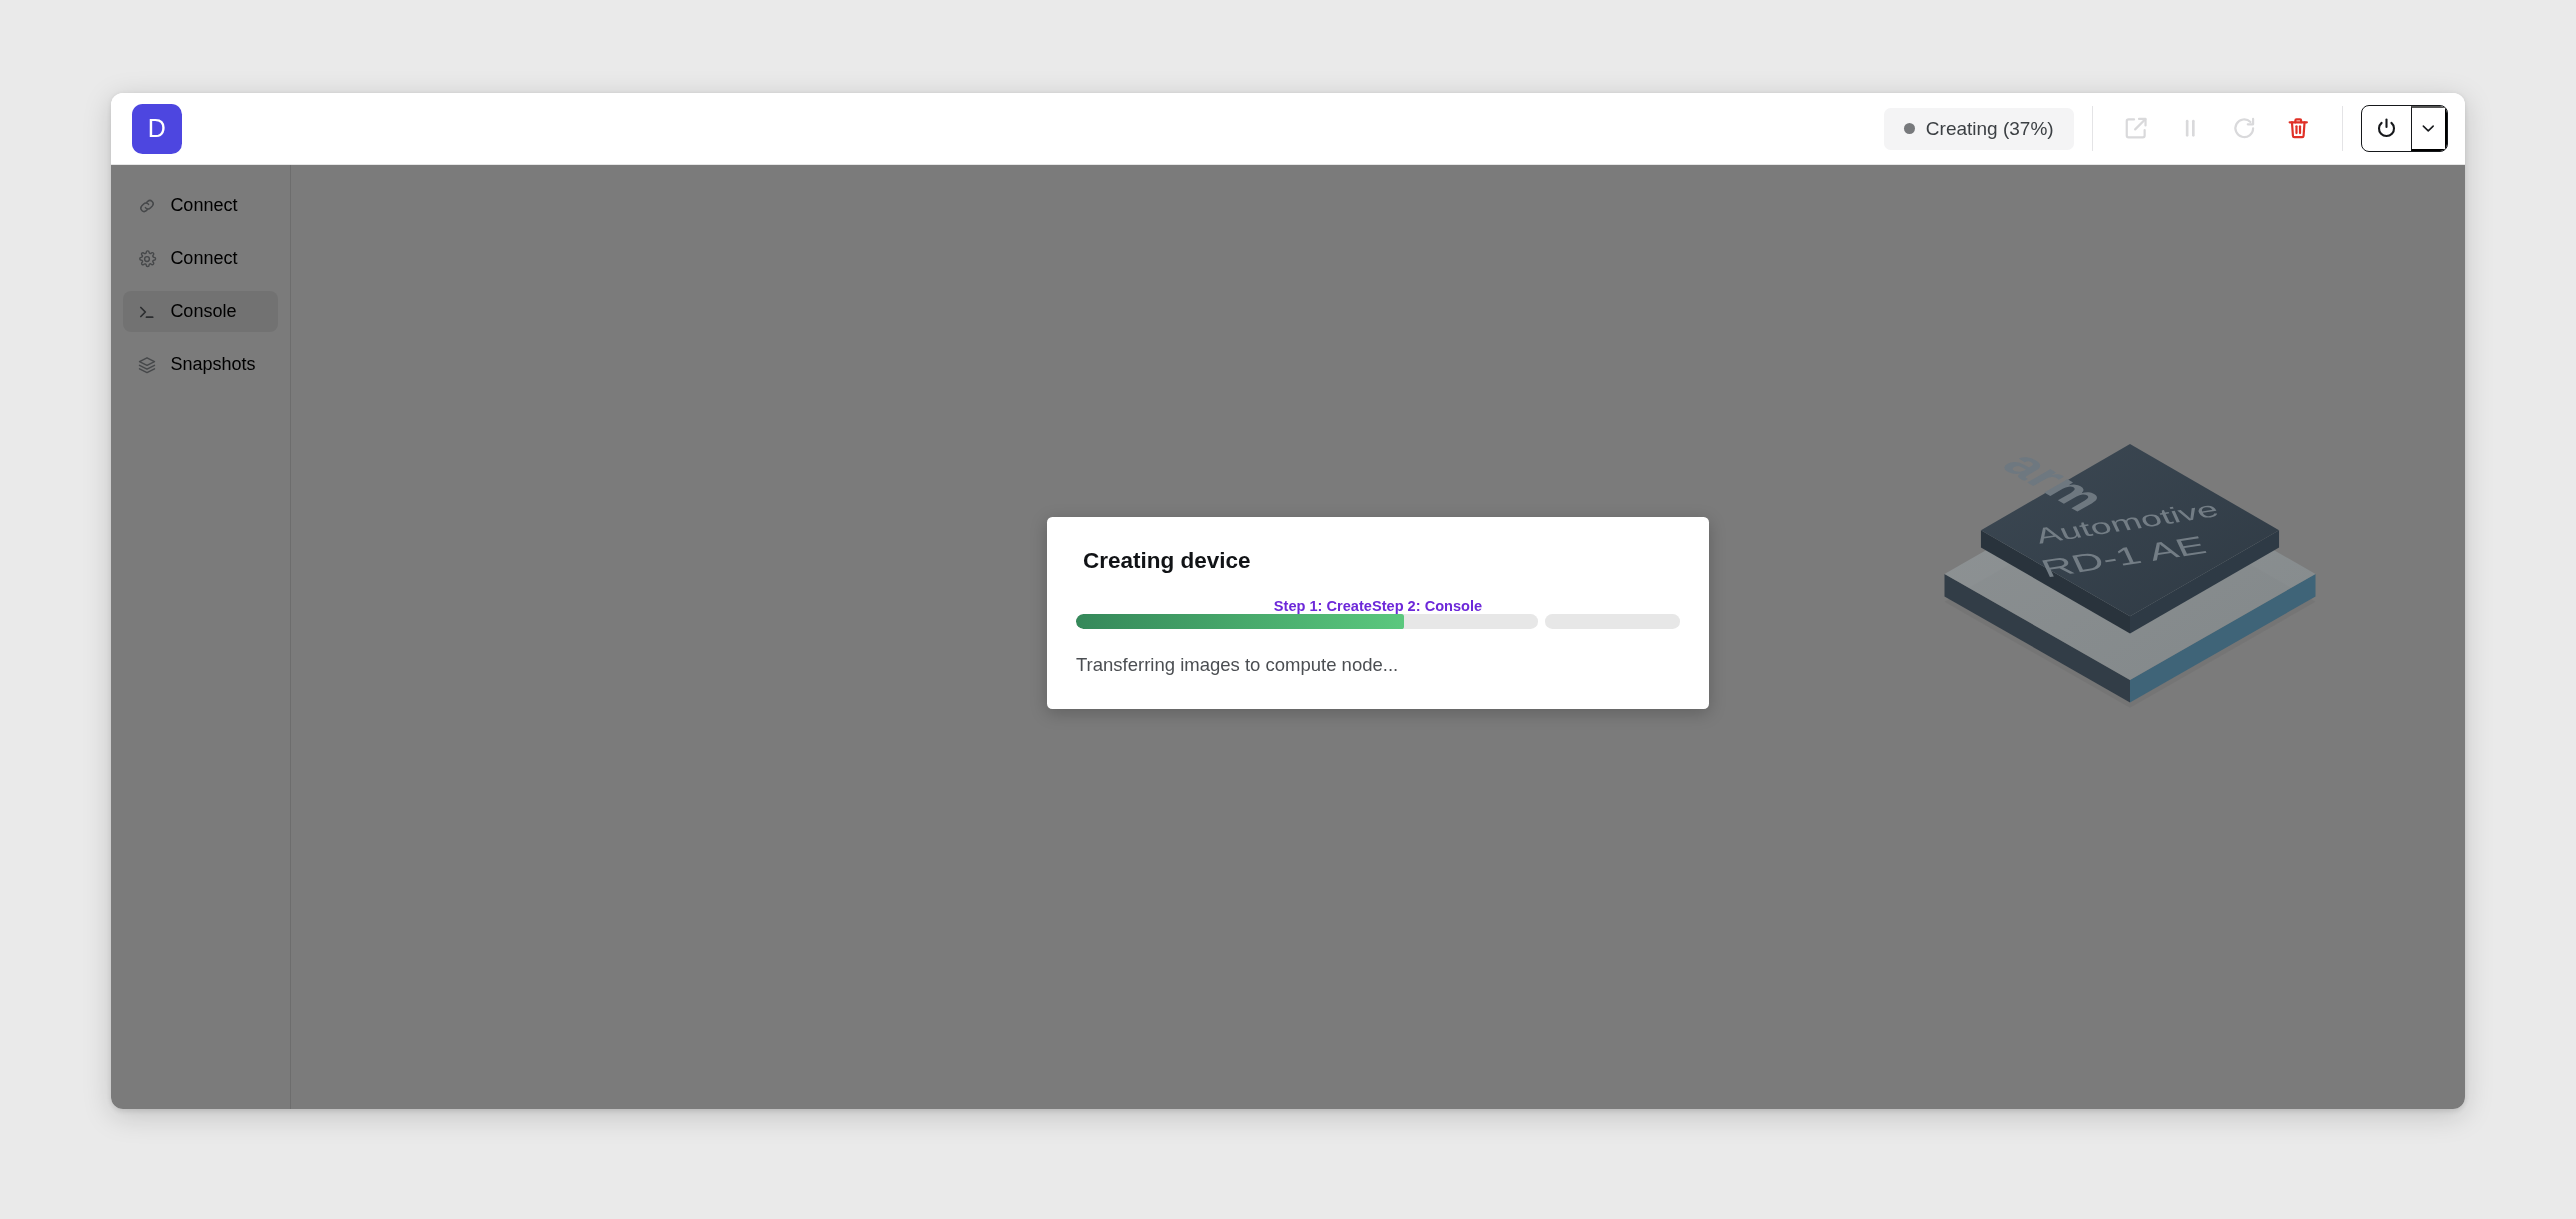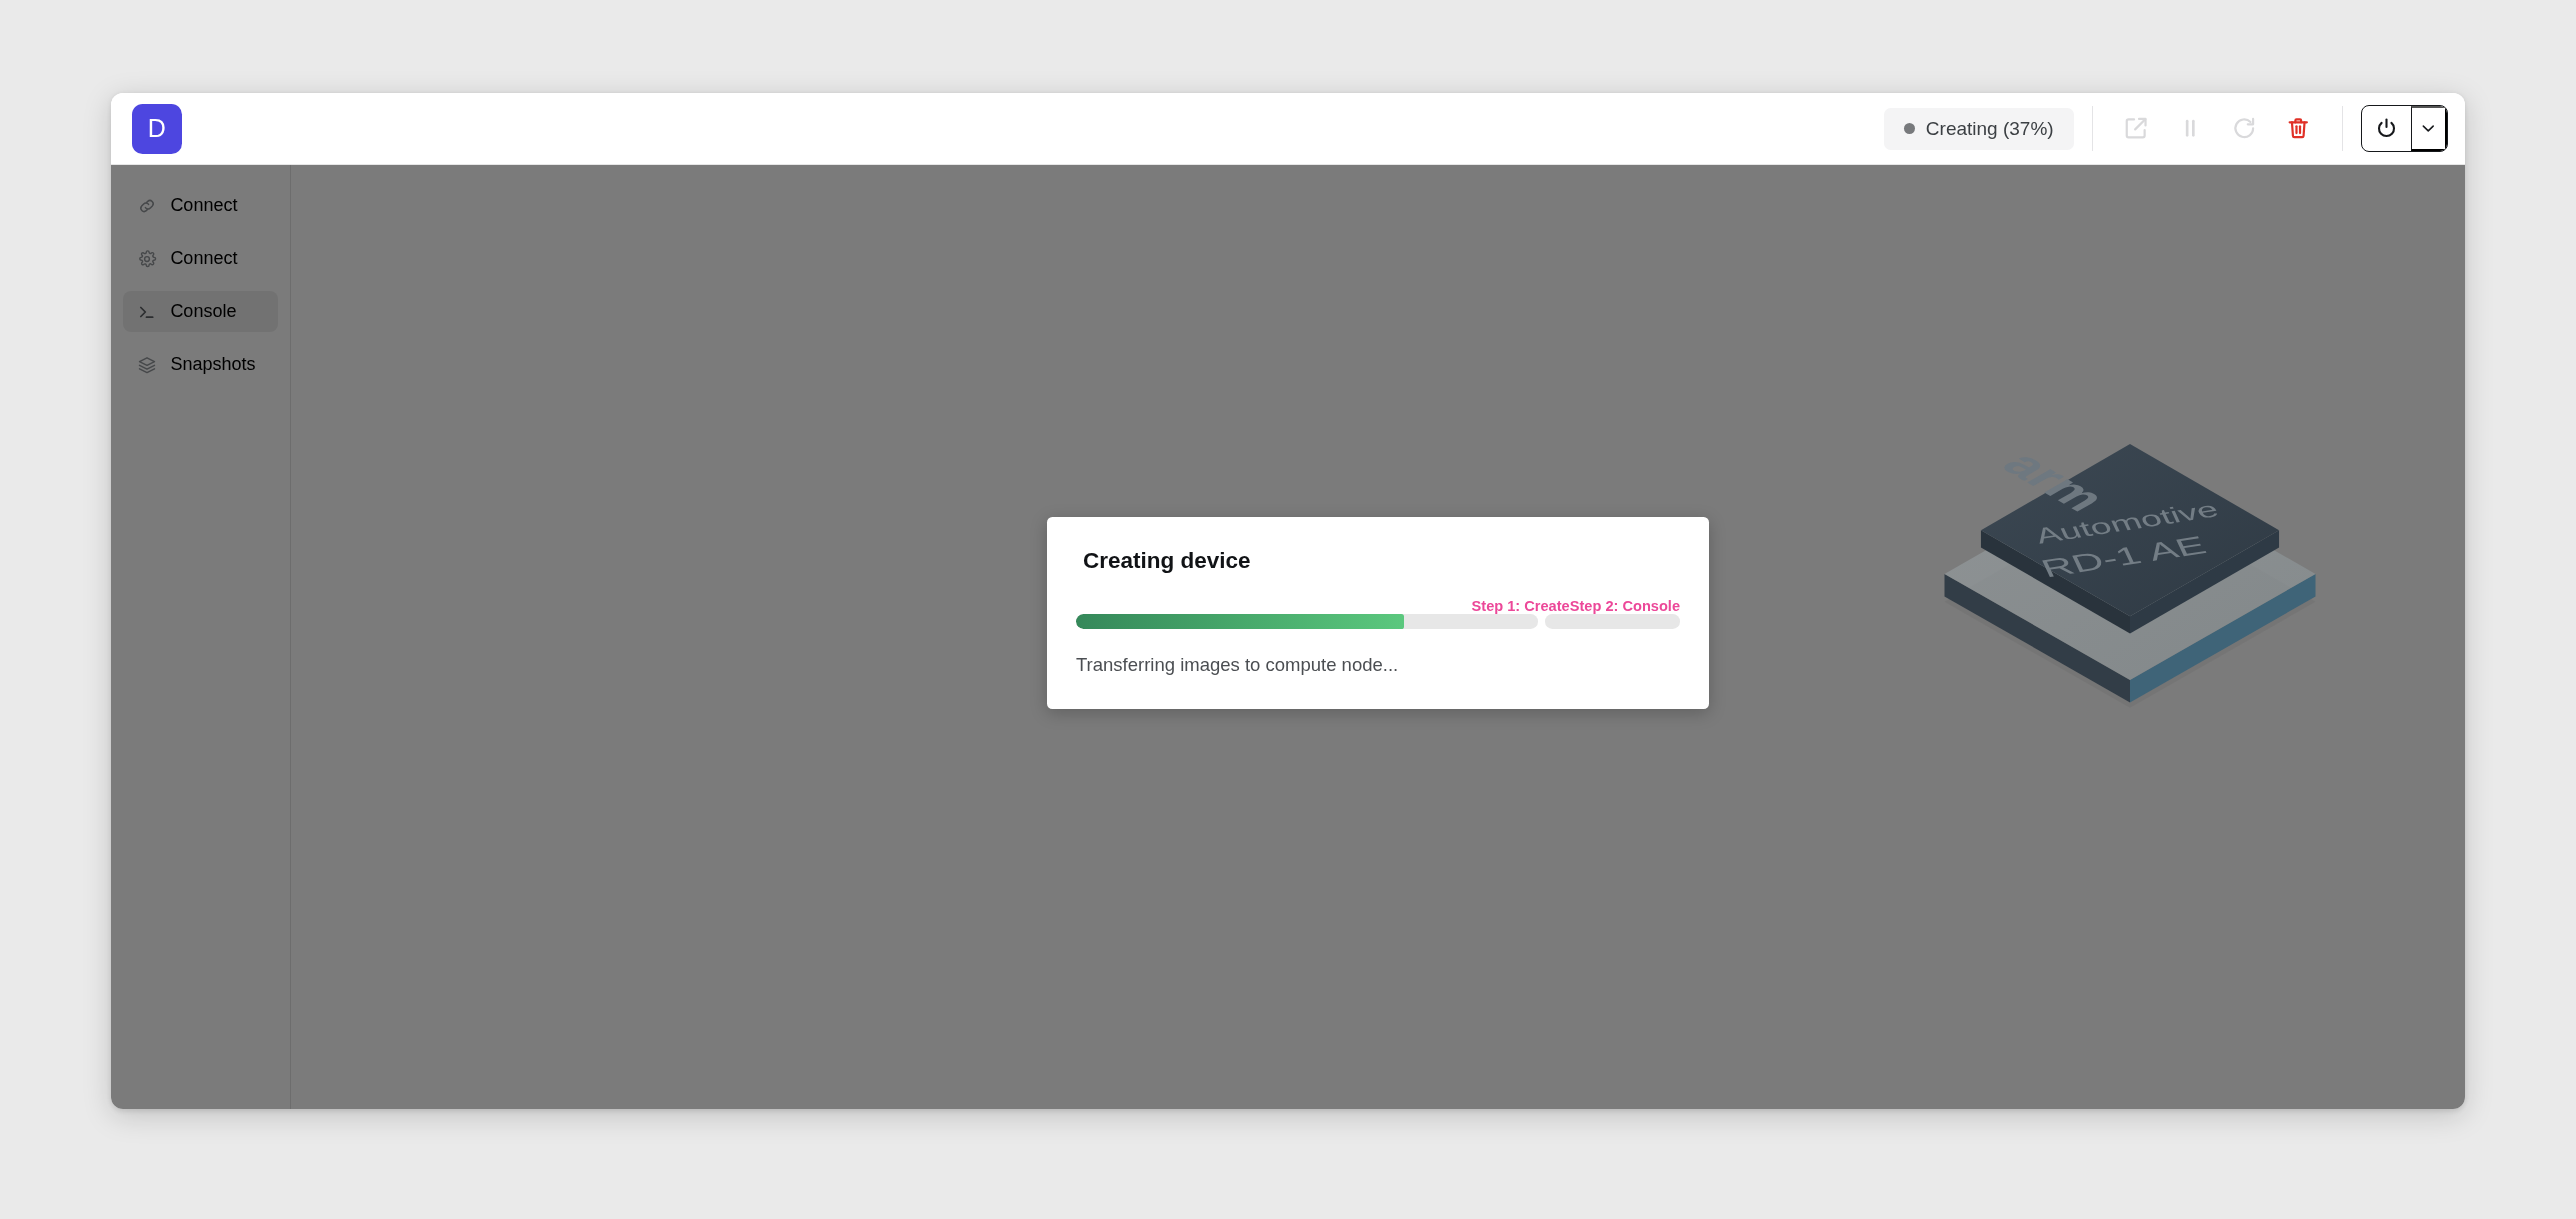--- a/index.html
+++ b/index.html
@@ -247,25 +247,25 @@
   }
   .modal-title {
     font-size: 22.5px;
     font-weight: bold;
     color: #111316;
     margin-bottom: 24px;
     margin-left: 7px;
   }
   .steps-row {
     display: flex;
-    justify-content: flex-end;
+    justify-content: center;
     align-items: baseline;
     font-size: 14.6px;
     font-weight: bold;
-    color: #ec4899;
+    color: #6d28d9;
     margin-bottom: 0;
   }
   .progress-row {
     display: flex;
     align-items: center;
     gap: 6.6px;
     height: 14.6px;
   }
   .seg {
     height: 14.6px;

